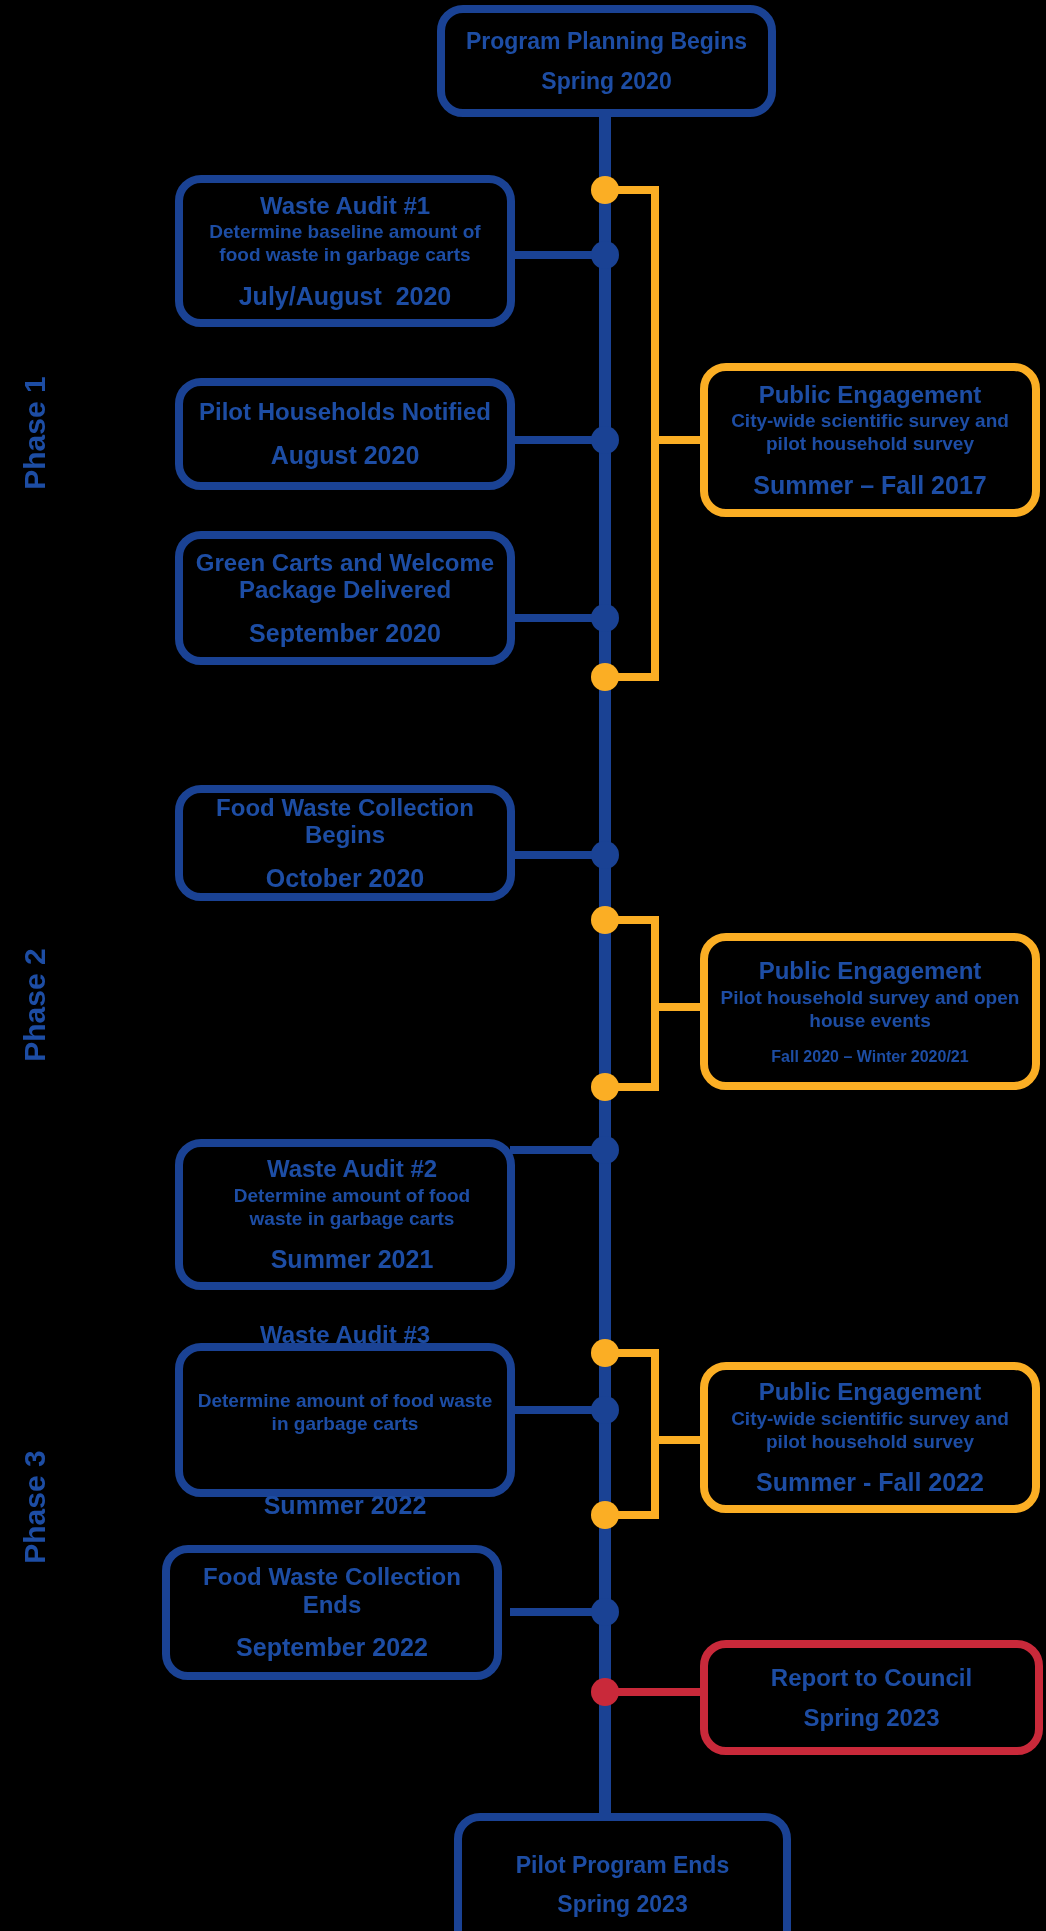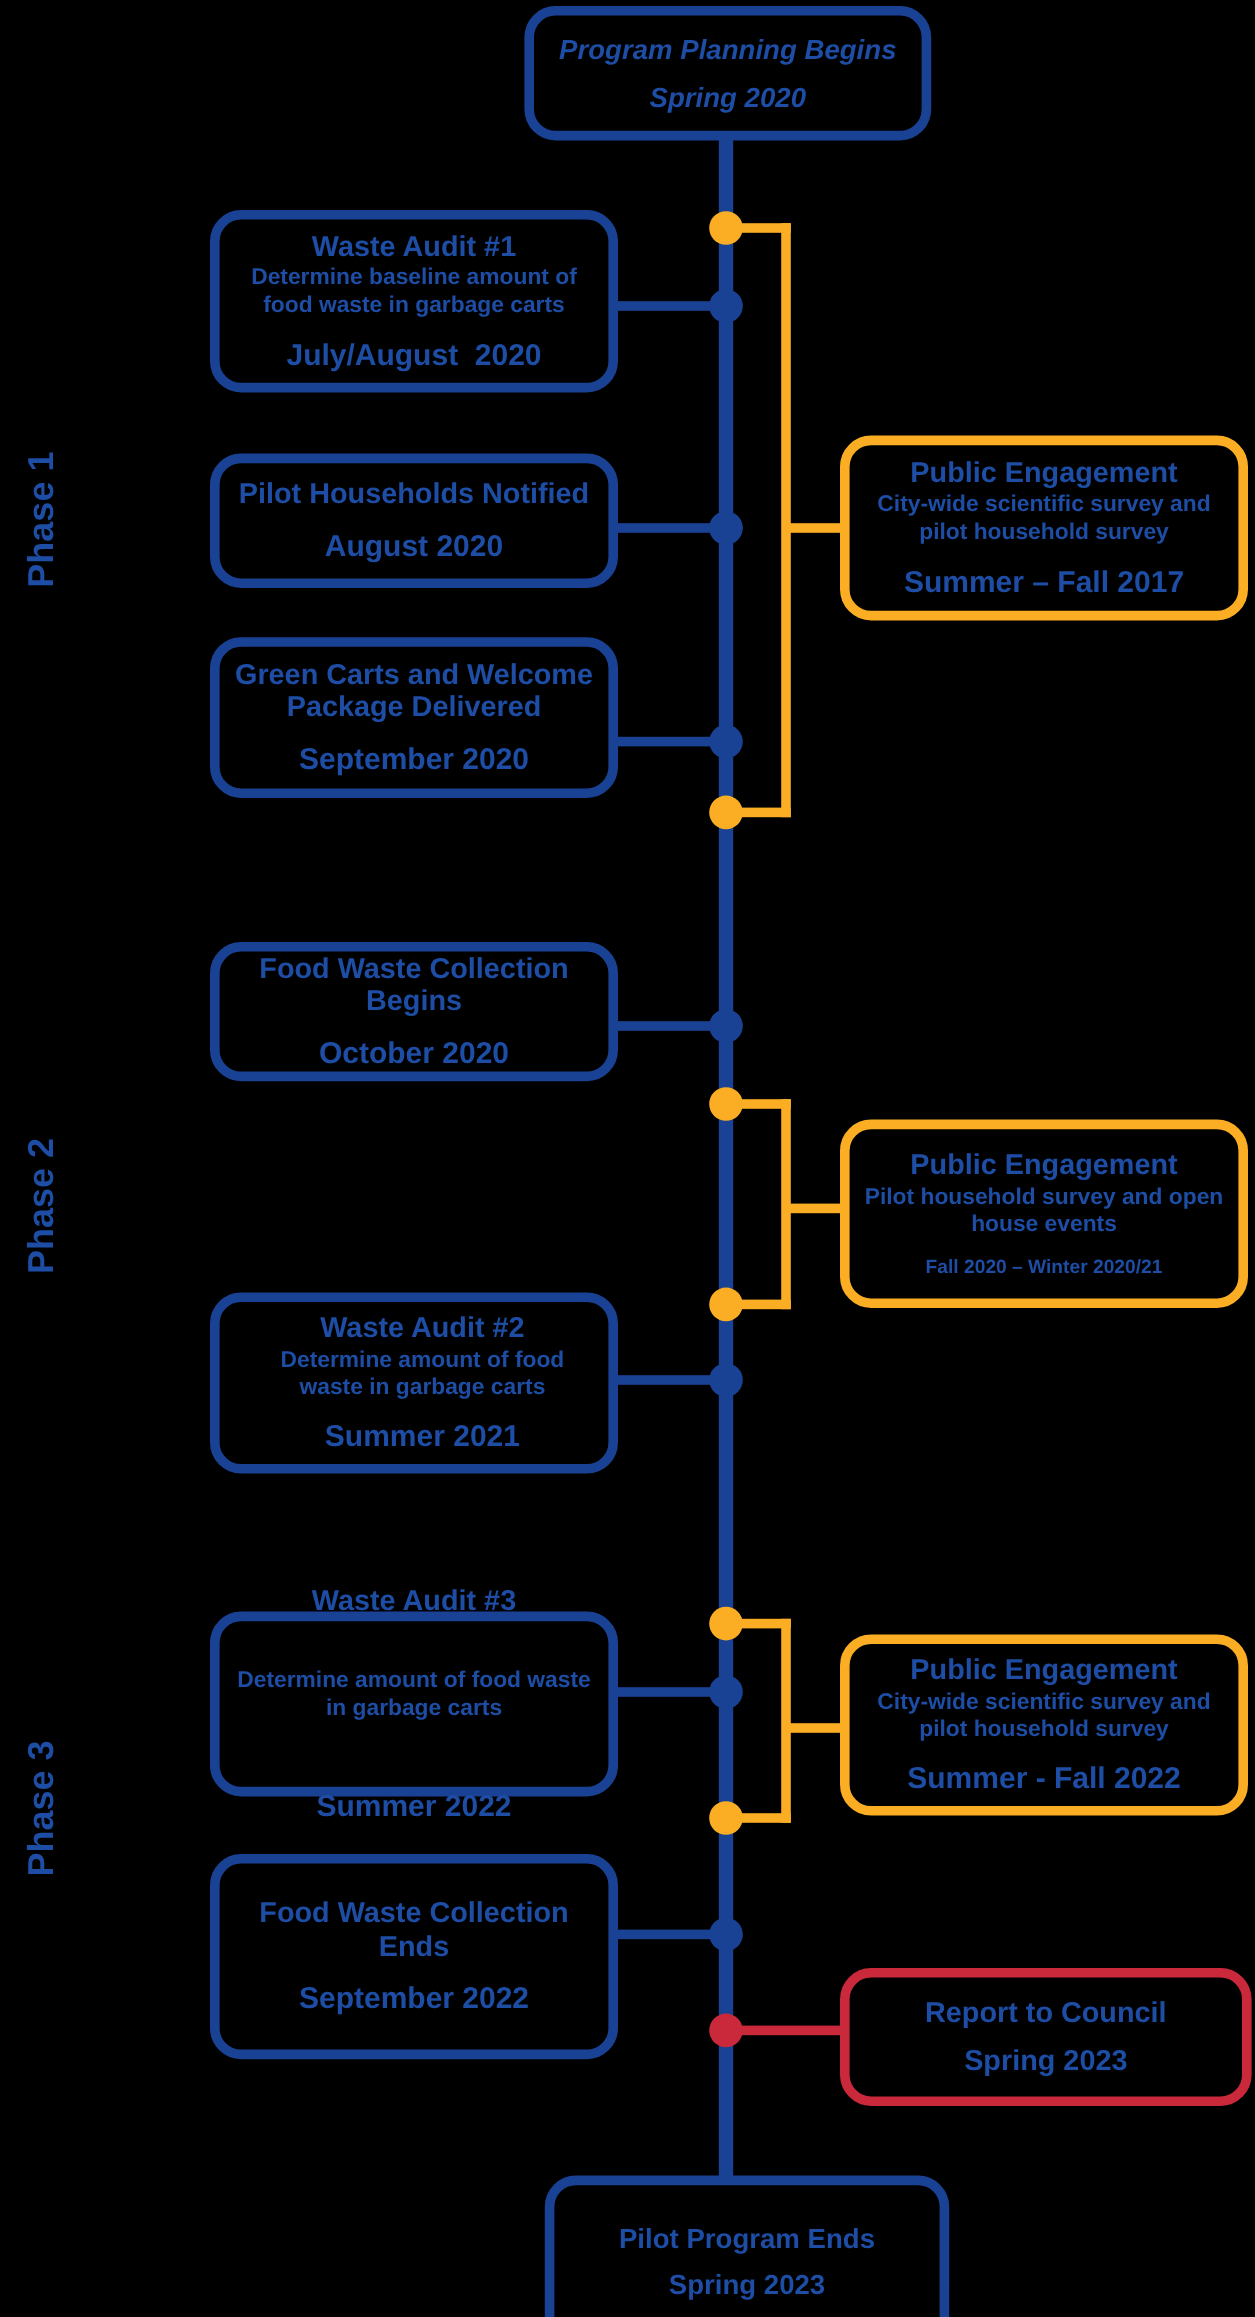--- a/index.html
+++ b/index.html
@@ -78,21 +78,21 @@
   <div class="connector" style="left:510px;top:1406px;width:95px;"></div>
   <div class="connector" style="left:510px;top:1608px;width:95px;"></div>
   <div class="dot blue" style="left:591px;top:241px;"></div>
   <div class="dot blue" style="left:591px;top:426px;"></div>
   <div class="dot blue" style="left:591px;top:604px;"></div>
   <div class="dot blue" style="left:591px;top:841px;"></div>
   <div class="dot blue" style="left:591px;top:1136px;"></div>
   <div class="dot blue" style="left:591px;top:1396px;"></div>
   <div class="dot blue" style="left:591px;top:1598px;"></div>
 
-  <div class="box center-box" style="left:437px;top:5px;width:339px;height:112px;font-style:italic;">
+  <div class="box center-box" style="left:437px;top:5px;width:339px;height:112px;">
     <div class="title">Program Planning Begins</div>
     <div class="date">Spring 2020</div>
   </div>
   <div class="box center-box" style="left:454px;top:1813px;width:337px;height:143px;">
     <div class="title">Pilot Program Ends</div>
     <div class="date">Spring 2023</div>
   </div>
 
   <div class="box" style="left:175px;top:175px;width:340px;height:152px;">
     <div class="title">Waste Audit #1</div>
@@ -104,31 +104,31 @@
     <div class="date">August 2020</div>
   </div>
   <div class="box" style="left:175px;top:531px;width:340px;height:134px;">
     <div class="title">Green Carts and Welcome Package Delivered</div>
     <div class="date">September 2020</div>
   </div>
   <div class="box" style="left:175px;top:785px;width:340px;height:116px;">
     <div class="title">Food Waste Collection Begins</div>
     <div class="date">October 2020</div>
   </div>
-  <div class="box" style="left:175px;top:1077px;width:340px;height:151px;padding-left:24px;">
+  <div class="box" style="left:175px;top:1139px;width:340px;height:151px;padding-left:24px;">
     <div class="title">Waste Audit #2</div>
     <div class="subtitle">Determine amount of food waste in garbage carts</div>
     <div class="date">Summer 2021</div>
   </div>
   <div class="box" style="left:175px;top:1343px;width:340px;height:154px;gap:40px;">
     <div class="title">Waste Audit #3</div>
     <div class="subtitle">Determine amount of food waste in garbage carts</div>
     <div class="date">Summer 2022</div>
   </div>
-  <div class="box" style="left:175px;top:1545px;width:340px;height:171px;text-align:center;">
+  <div class="box" style="left:162px;top:1545px;width:340px;height:135px;text-align:center;">
     <div class="title">Food Waste Collection Ends</div>
     <div class="date">September 2022</div>
   </div>
 
   <div class="box yellow-box" style="left:700px;top:363px;width:340px;height:154px;">
     <div class="title">Public Engagement</div>
     <div class="subtitle">City-wide scientific survey and pilot household survey</div>
     <div class="date">Summer – Fall 2017</div>
   </div>
   <div class="box yellow-box" style="left:700px;top:933px;width:340px;height:157px;">

